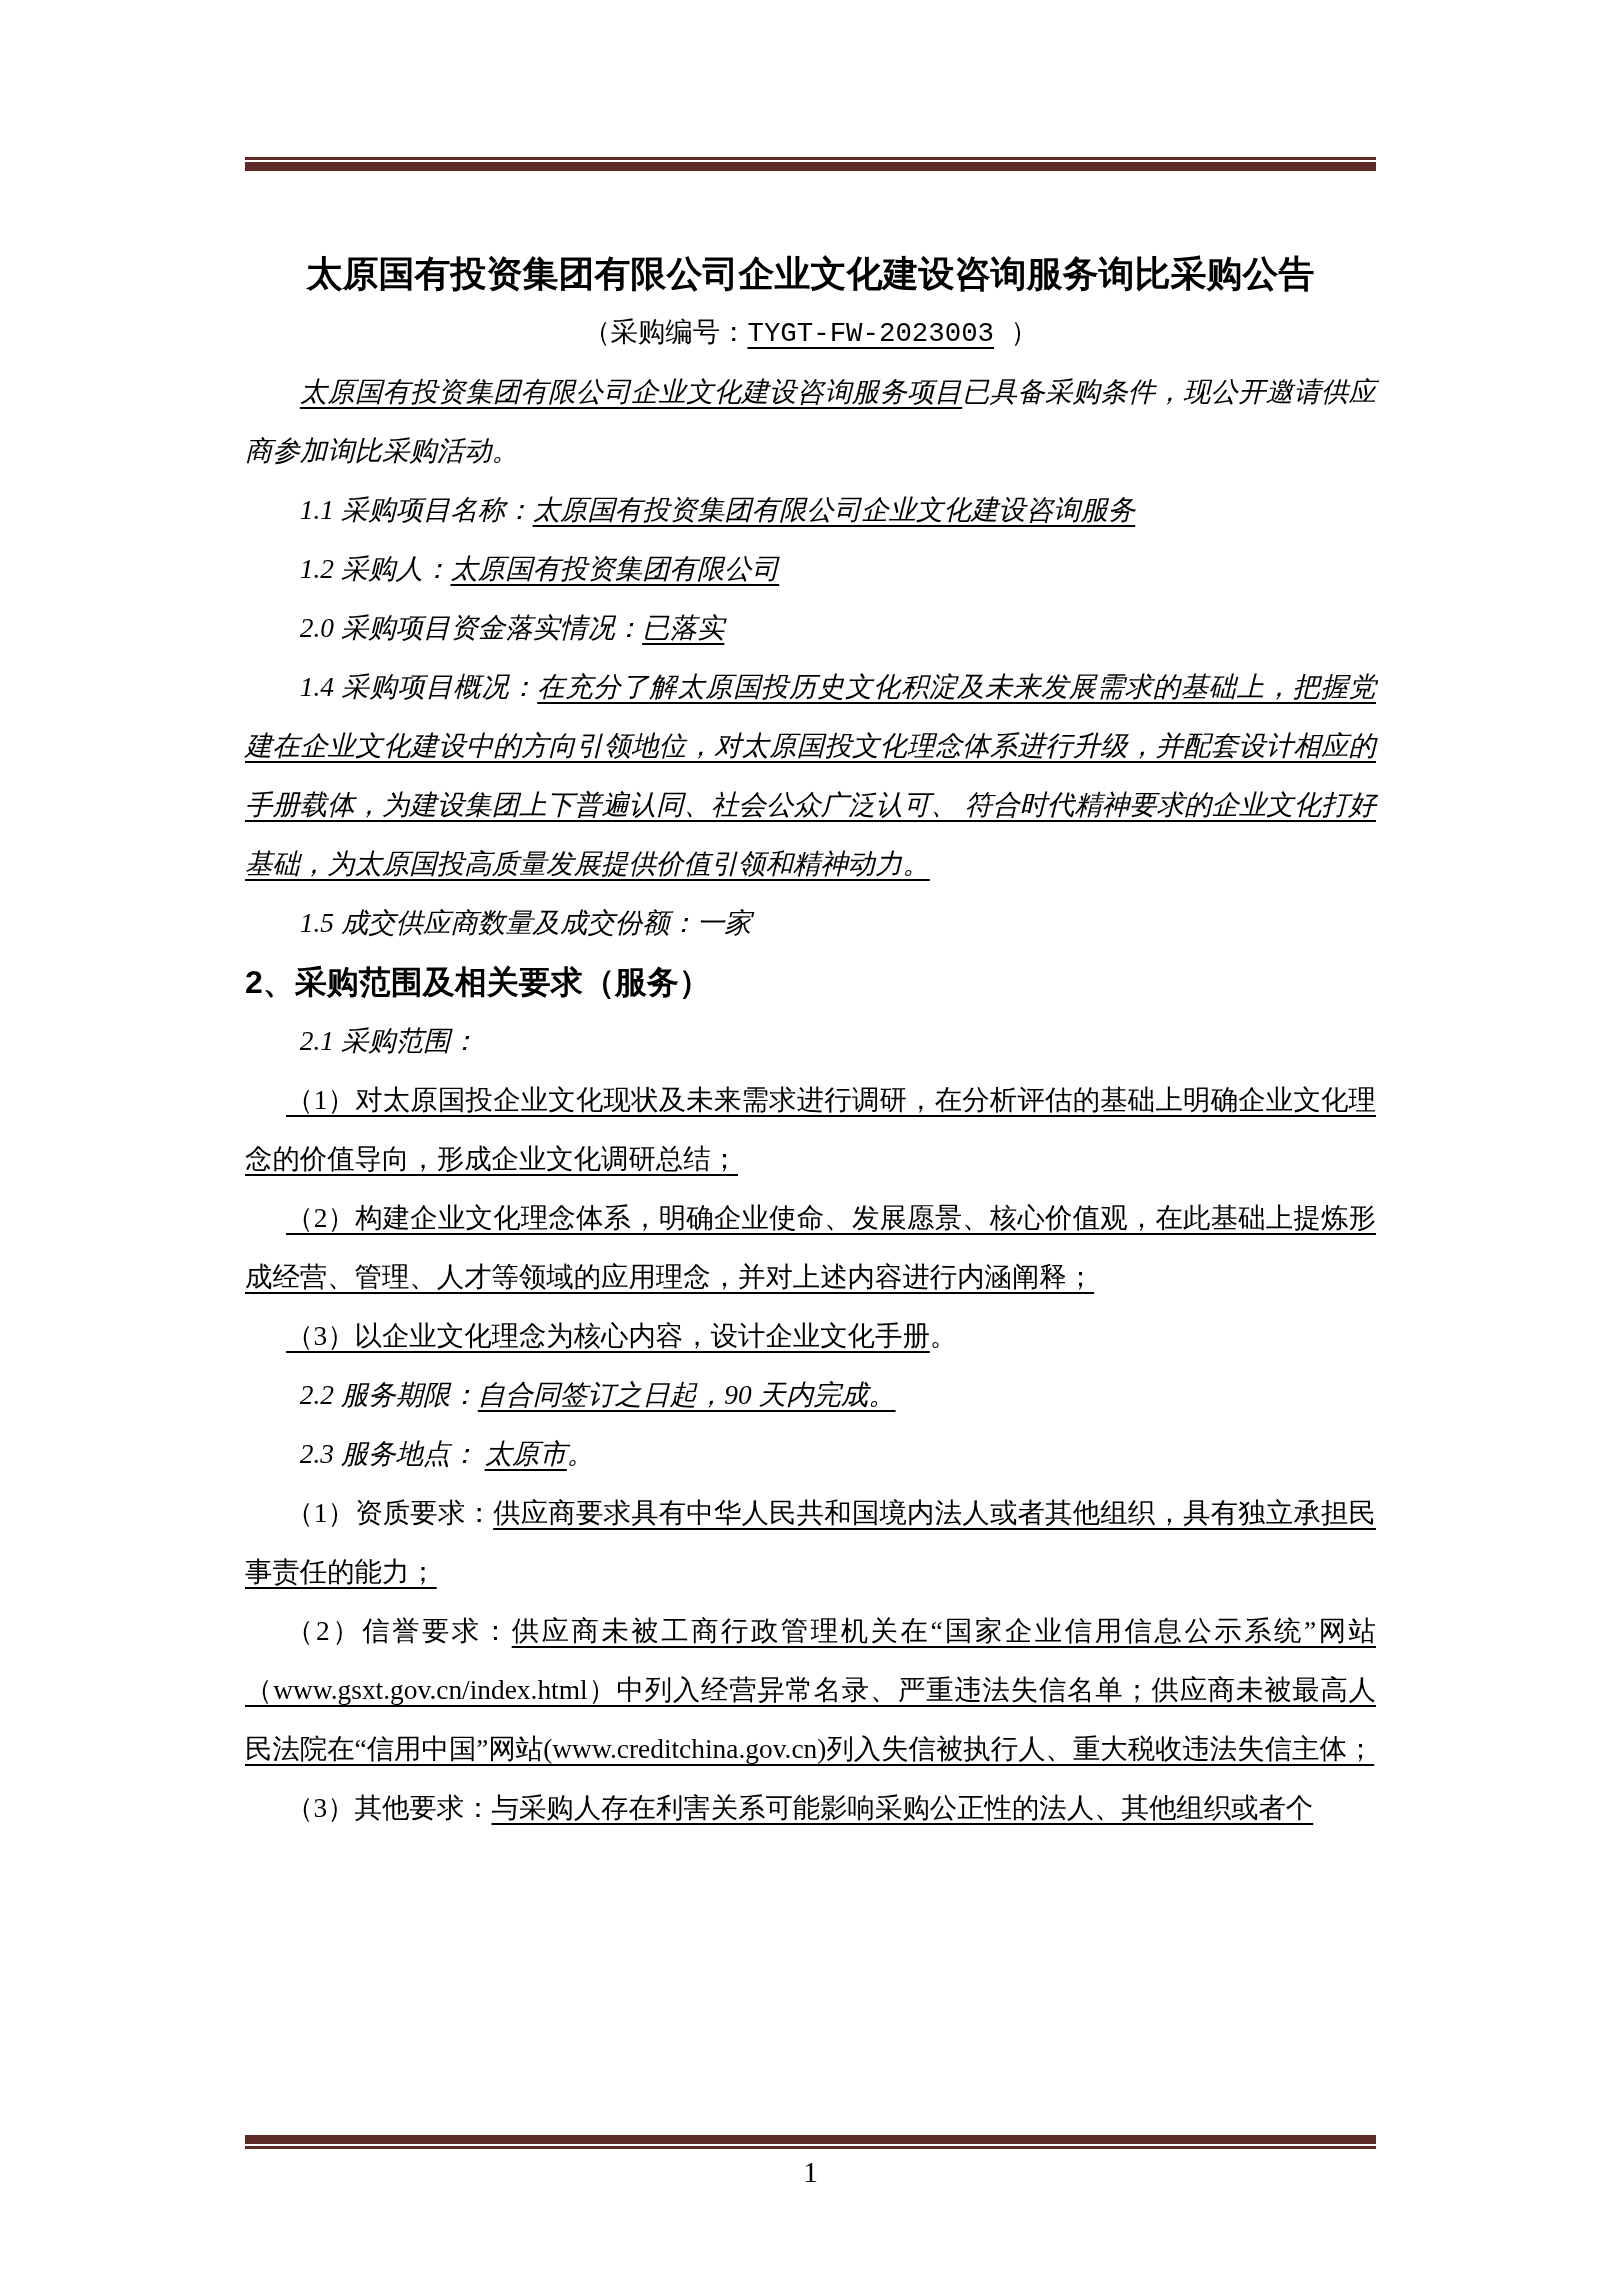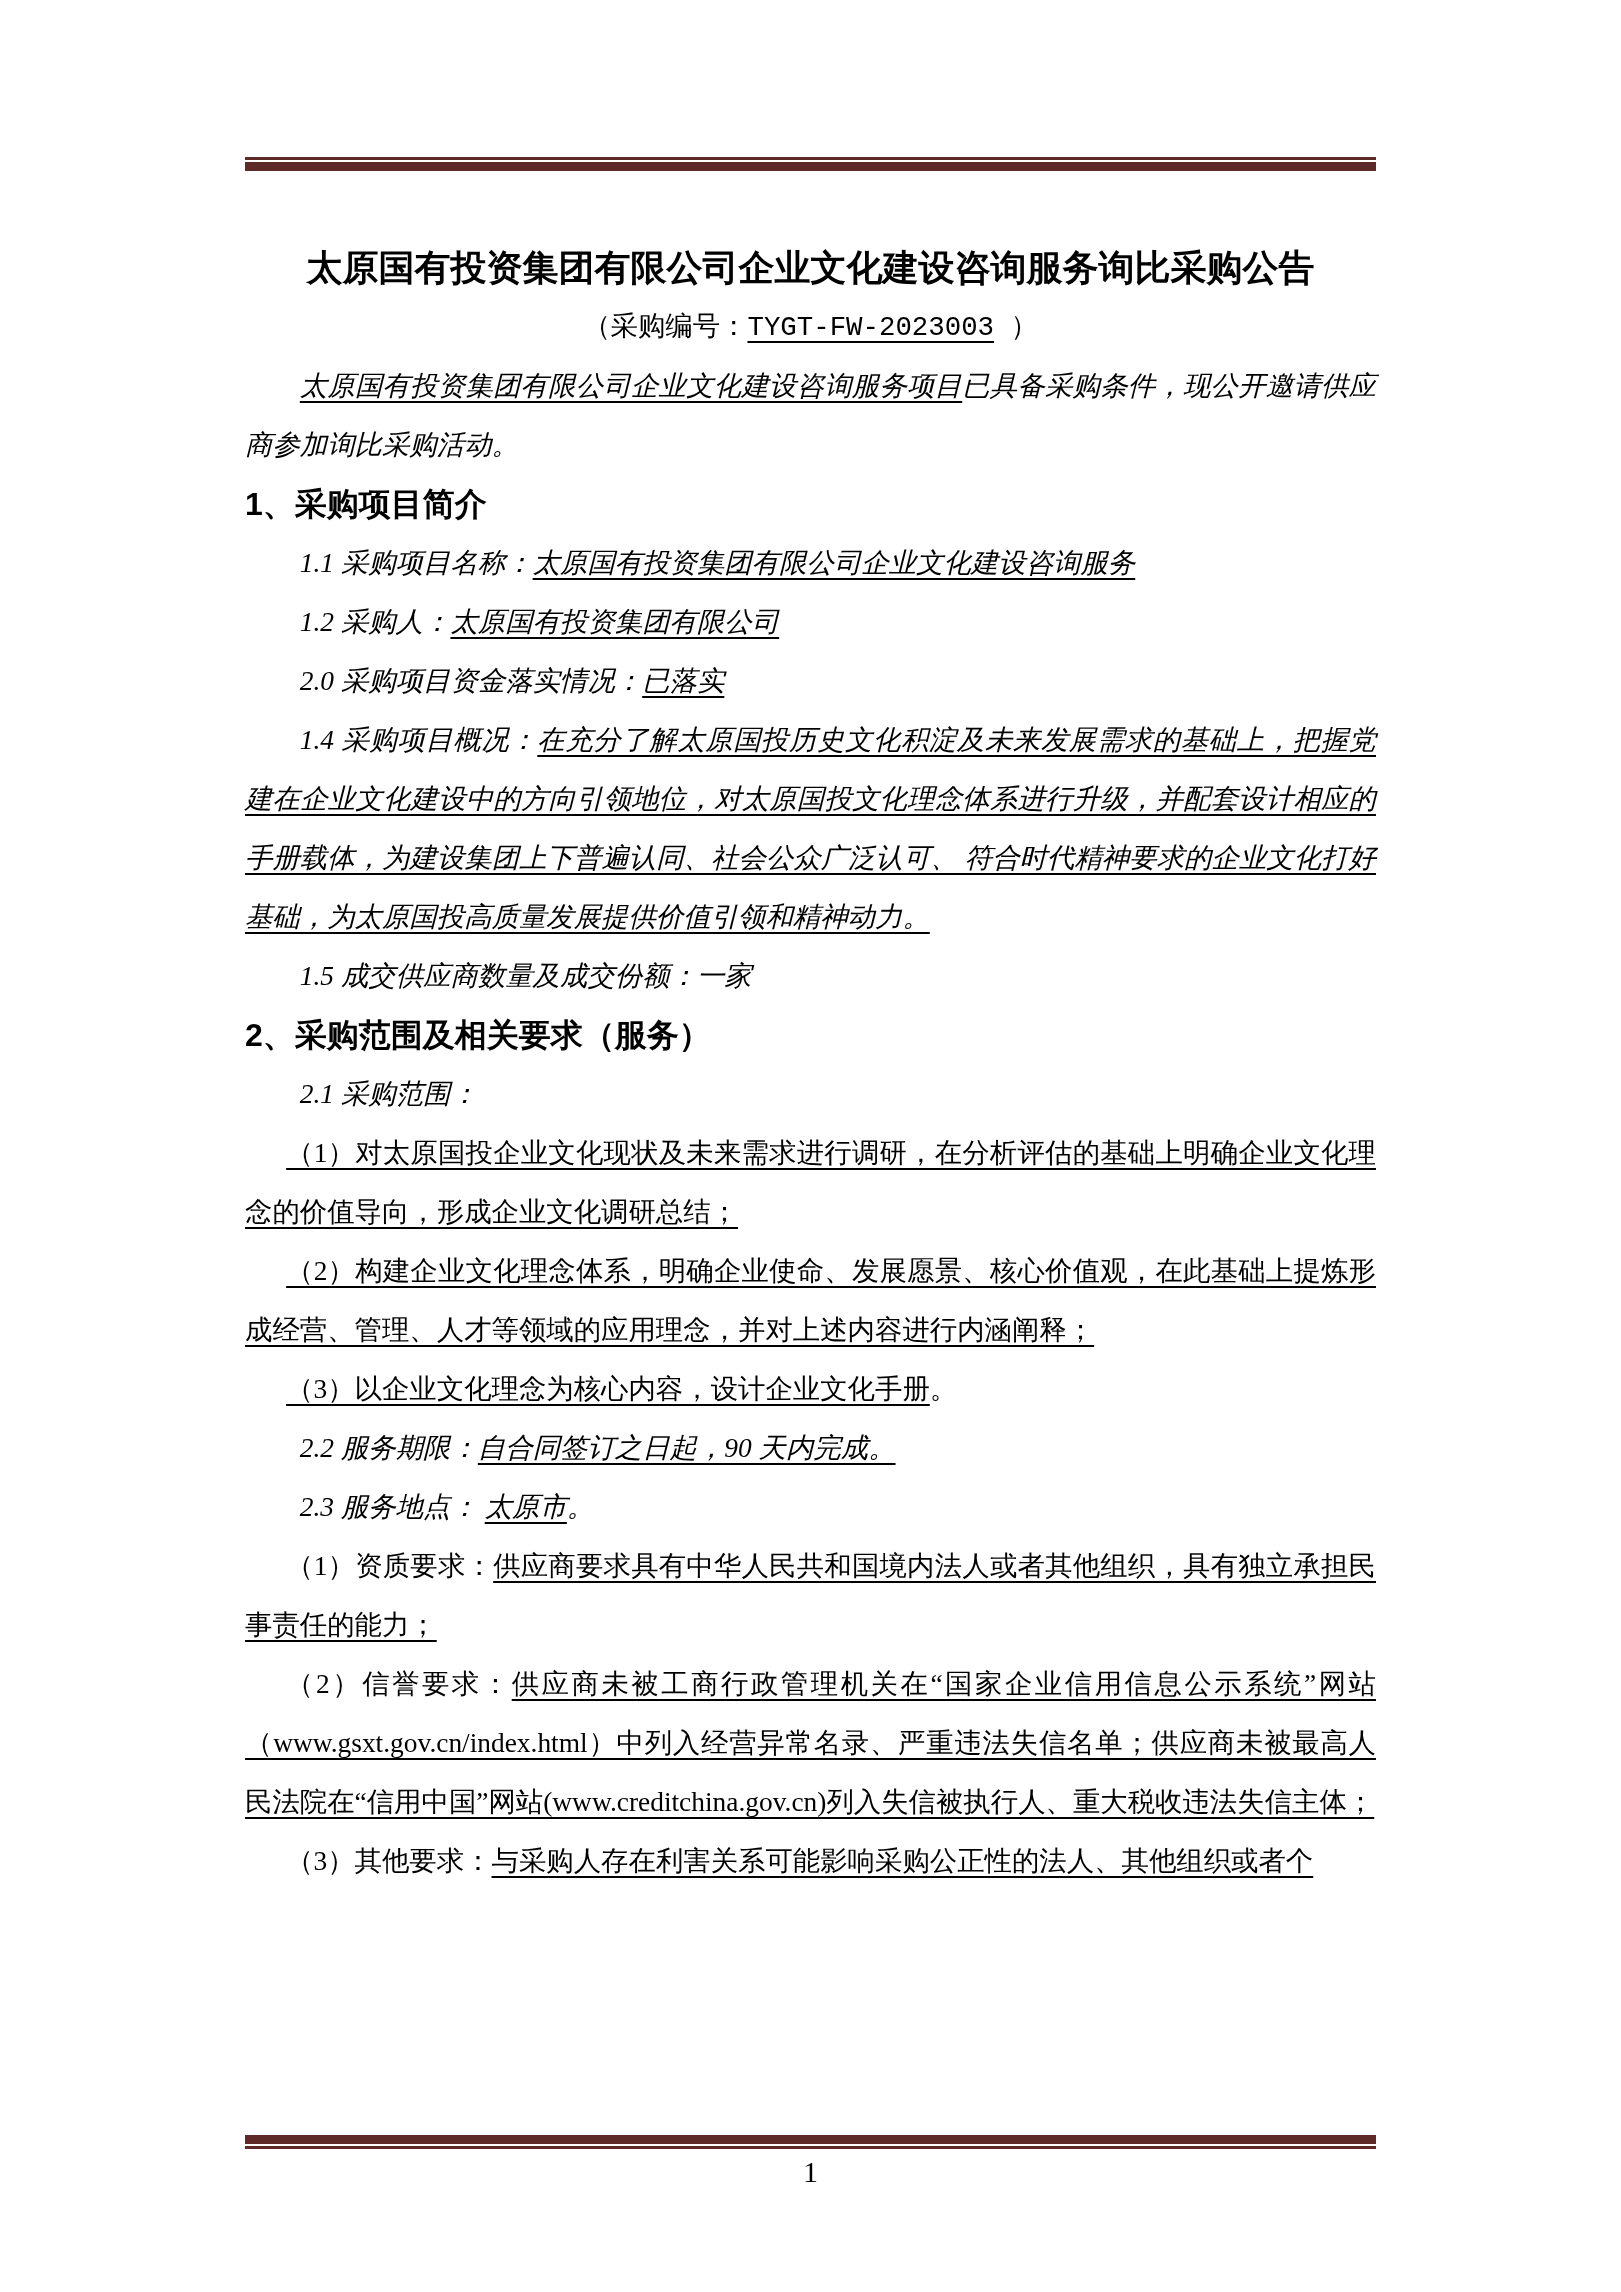--- a/index.html
+++ b/index.html
@@ -15,21 +15,21 @@
   
   .rule { position: absolute; left: 245px; right: 245px; background: #5e2a28; }
   .hdr-thin  { top: 157px;  height: 2.9px; }
   .hdr-thick { top: 162px;  height: 8.8px; }
   .ftr-thick { top: 2135px; height: 8.8px; }
   .ftr-thin  { top: 2146px; height: 2.9px; }
 
   .content {
     position: absolute;
     left: 245px;
-    top: 239px;
+    top: 245px;
     width: 1131px;
     font-size: 27.4px;
     line-height: 59px;
     text-align: justify;
   }
   .doc-title {
     margin: 0;
     font-size: 36px;
     font-weight: bold;
     line-height: 59px;
@@ -72,21 +72,20 @@
   <div class="rule hdr-thick"></div>
 
   <div class="content">
 
     <h1 class="doc-title">太原国有投资集团有限公司企业文化建设咨询服务询比采购公告</h1>
 
     <p class="subtitle"><span>（采购编号：</span><span class="u">TYGT-FW-2023003</span><span> ）</span></p>
 
     <p class="ind2"><span class="u">太原国有投资集团有限公司企业文化建设咨询服务项目</span><span>已具备采购条件，现公开邀请供应商参加询比采购活动。</span></p>
 
-    <h2 class="sec-heading">1、采购项目简介</h2>
 
     <p class="ind2"><span>1.1 采购项目名称：</span><span class="u">太原国有投资集团有限公司企业文化建设咨询服务</span></p>
 
     <p class="ind2"><span>1.2 采购人：</span><span class="u">太原国有投资集团有限公司</span></p>
 
     <p class="ind2"><span>2.0 采购项目资金落实情况：</span><span class="u">已落实</span></p>
 
     <p class="ind2"><span>1.4 采购项目概况：</span><span class="u">在充分了解太原国投历史文化积淀及未来发展需求的基础上，把握党建在企业文化建设中的方向引领地位，对太原国投文化理念体系进行升级，并配套设计相应的手册载体，为建设集团上下普遍认同、社会公众广泛认可、 符合时代精神要求的企业文化打好基础，为太原国投高质量发展提供价值引领和精神动力。</span></p>
 
     <p class="ind2"><span>1.5 成交供应商数量及成交份额：一家</span></p>

